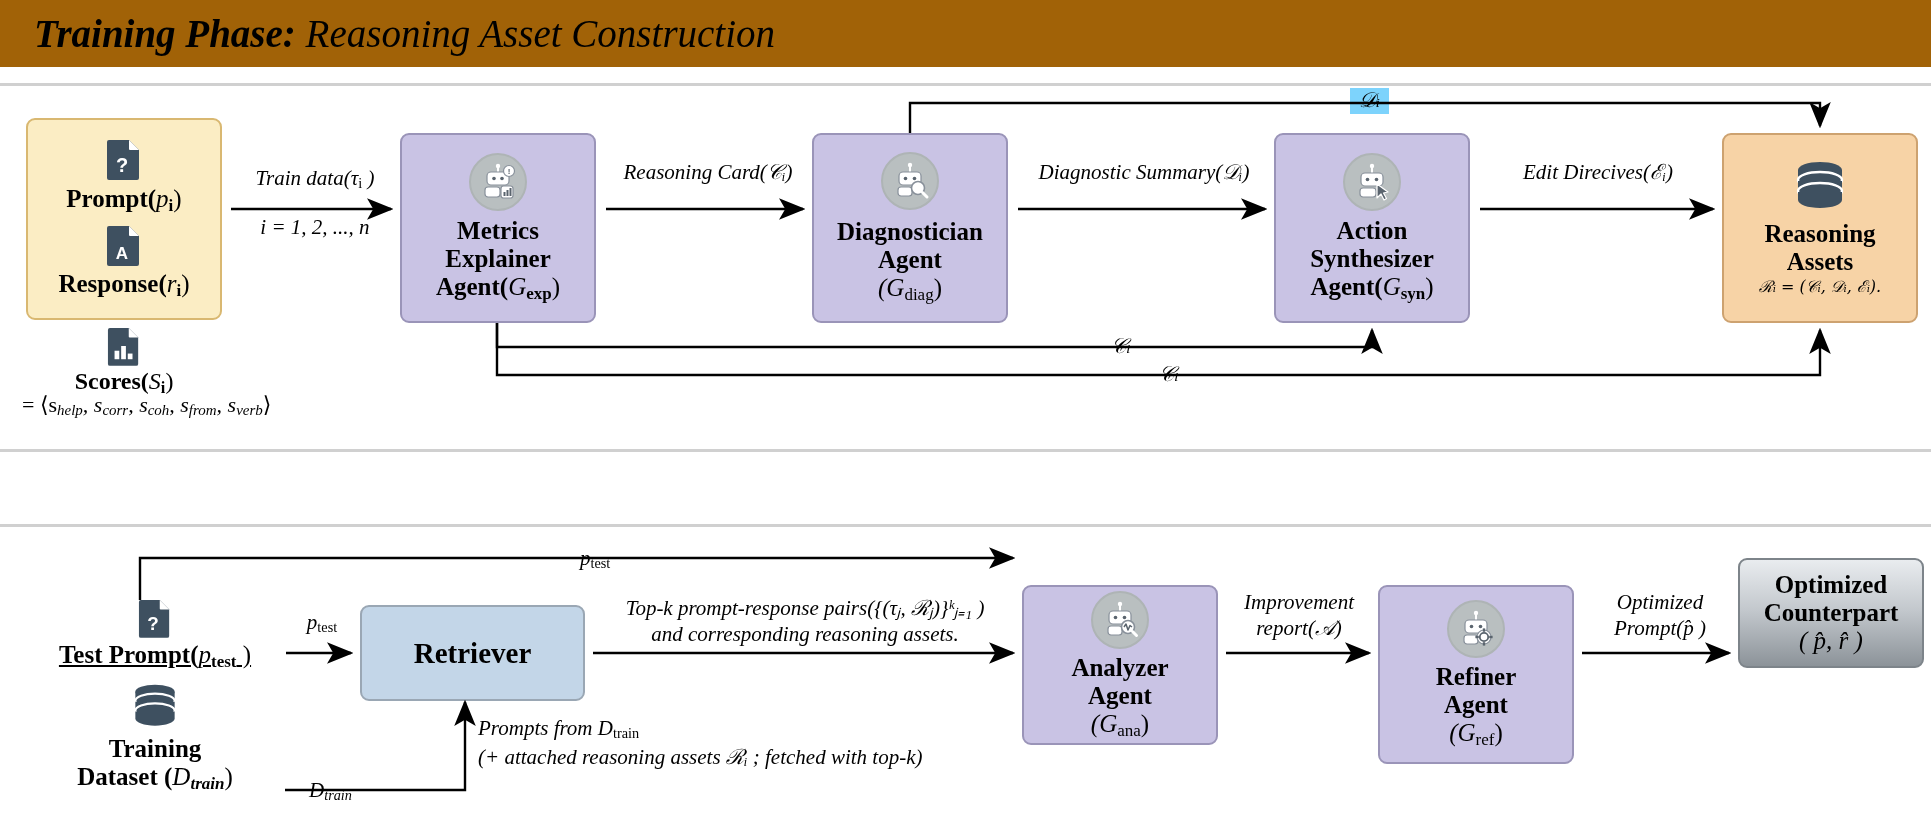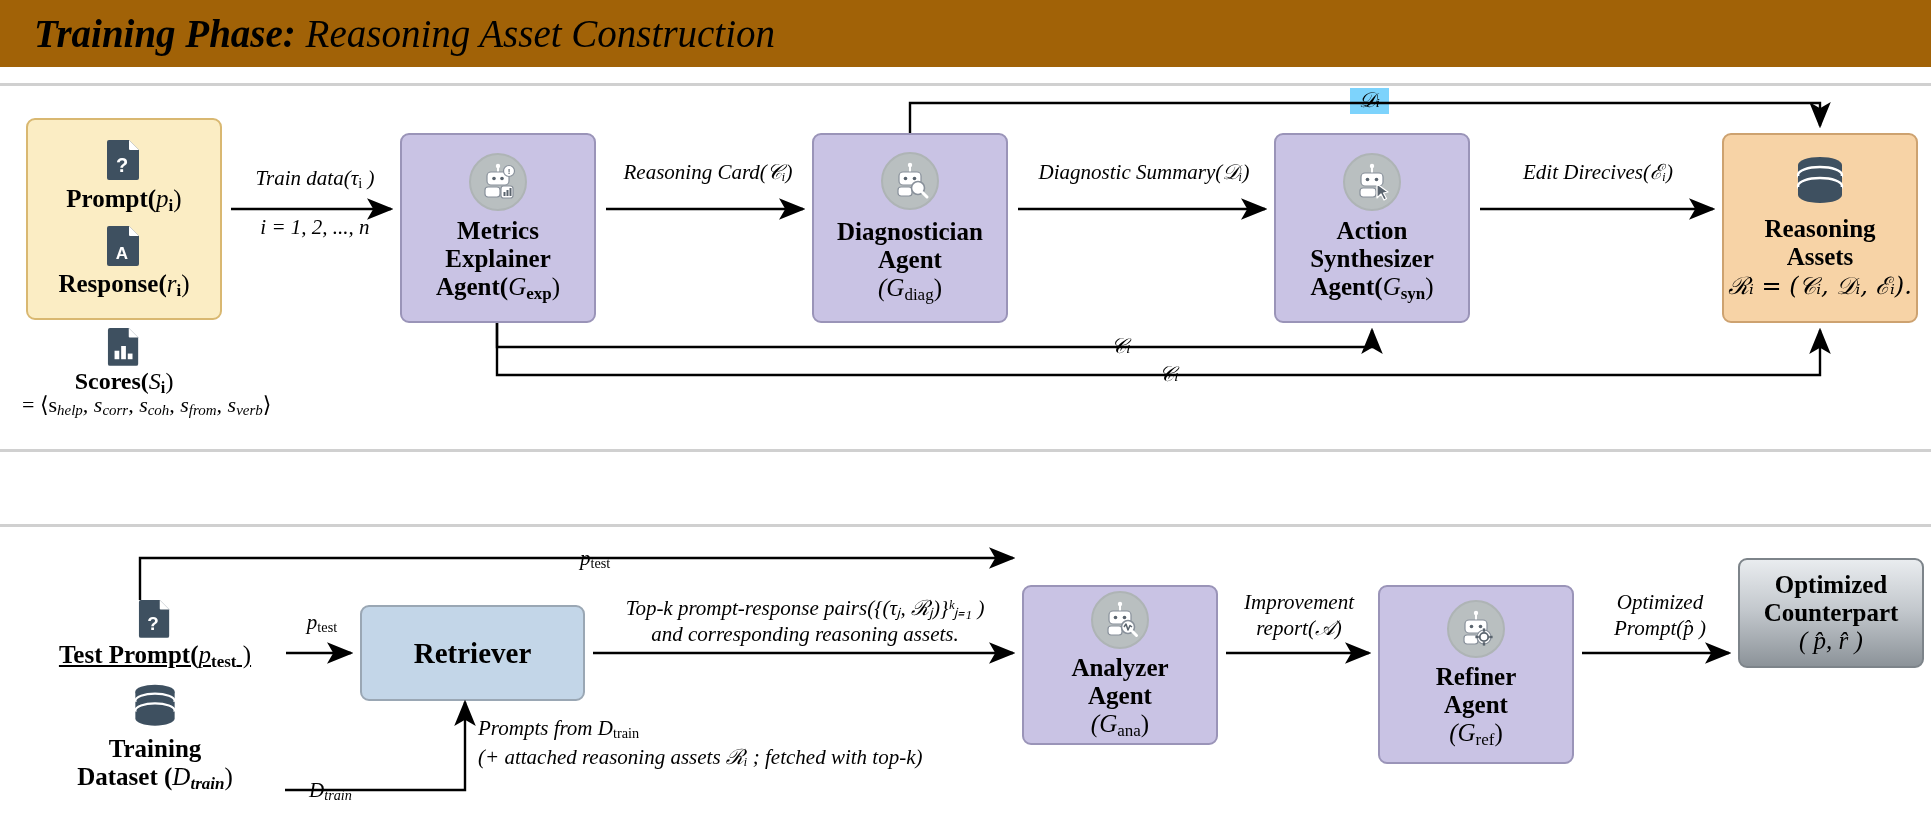--- a/index.html
+++ b/index.html
@@ -168,21 +168,21 @@
         <ellipse cx="28" cy="9" rx="22" ry="8" fill="#3e5060"></ellipse>
         <path d="M6 9v9c0 4.4 9.8 8 22 8s22-3.6 22-8V9" fill="#3e5060"></path>
         <ellipse cx="28" cy="19" rx="22" ry="8" fill="none" stroke="#fff" stroke-width="2.4"></ellipse>
         <path d="M6 20v9c0 4.4 9.8 8 22 8s22-3.6 22-8v-9" fill="#3e5060"></path>
         <ellipse cx="28" cy="30" rx="22" ry="8" fill="none" stroke="#fff" stroke-width="2.4"></ellipse>
         <path d="M6 31v8c0 4.4 9.8 8 22 8s22-3.6 22-8v-8" fill="#3e5060"></path>
       </svg>
     </span>
     <div class="ttl" style="font-size:25px;margin-top:3px;">Reasoning</div>
     <div class="ttl" style="font-size:25px;">Assets</div>
-    <div class="cal" style="font-size:24px;margin-top:2px;">ℛᵢ = (𝒞ᵢ, 𝒟ᵢ, ℰᵢ).</div>
+    <div class="cal" style="font-size:16px;margin-top:2px;">ℛᵢ = (𝒞ᵢ, 𝒟ᵢ, ℰᵢ).</div>
   </div>
 
   <div class="lbl ctr" style="left:235px;top:166px;width:160px;font-size:21px;">
     <div><span>Train data(τ</span><sub>i</sub><span> )</span></div>
     <div style="margin-top:22px;">i = 1, 2, ..., n</div>
   </div>
 
   <div class="lbl ctr" style="left:610px;top:160px;width:196px;font-size:21px;">Reasoning Card(𝒞ᵢ)</div>
 
   <div class="lbl ctr" style="left:1020px;top:160px;width:248px;font-size:21px;">Diagnostic Summary(𝒟ᵢ)</div>

